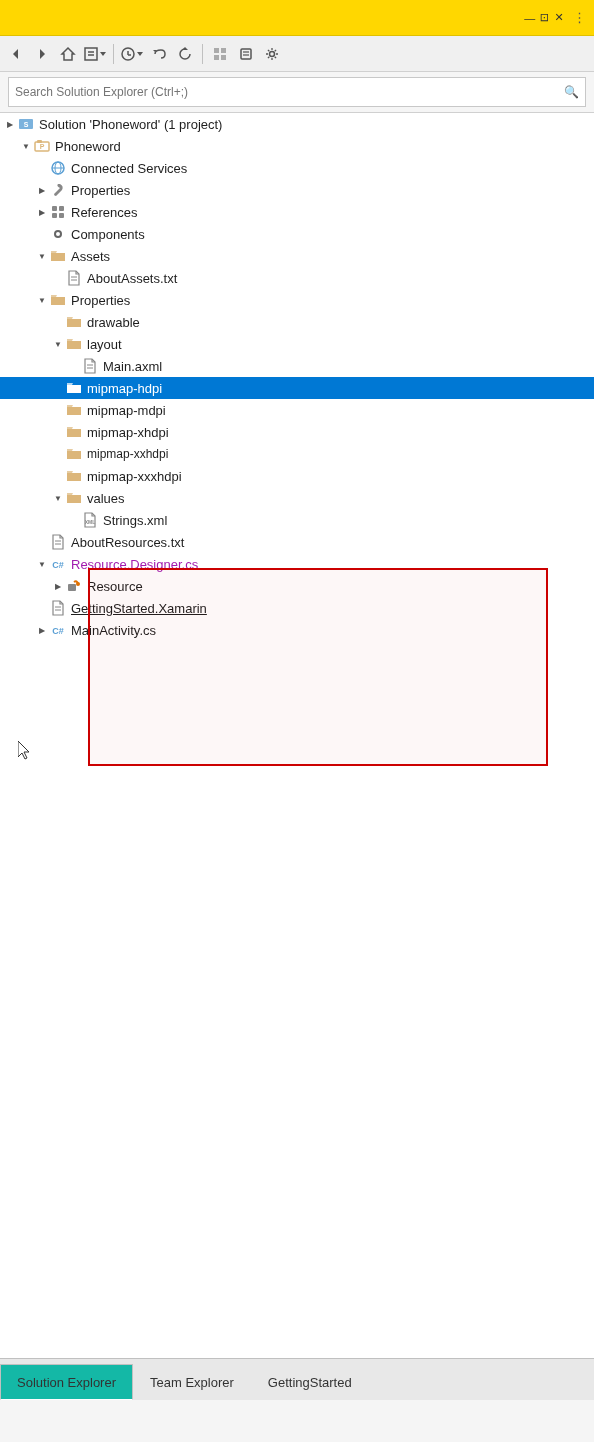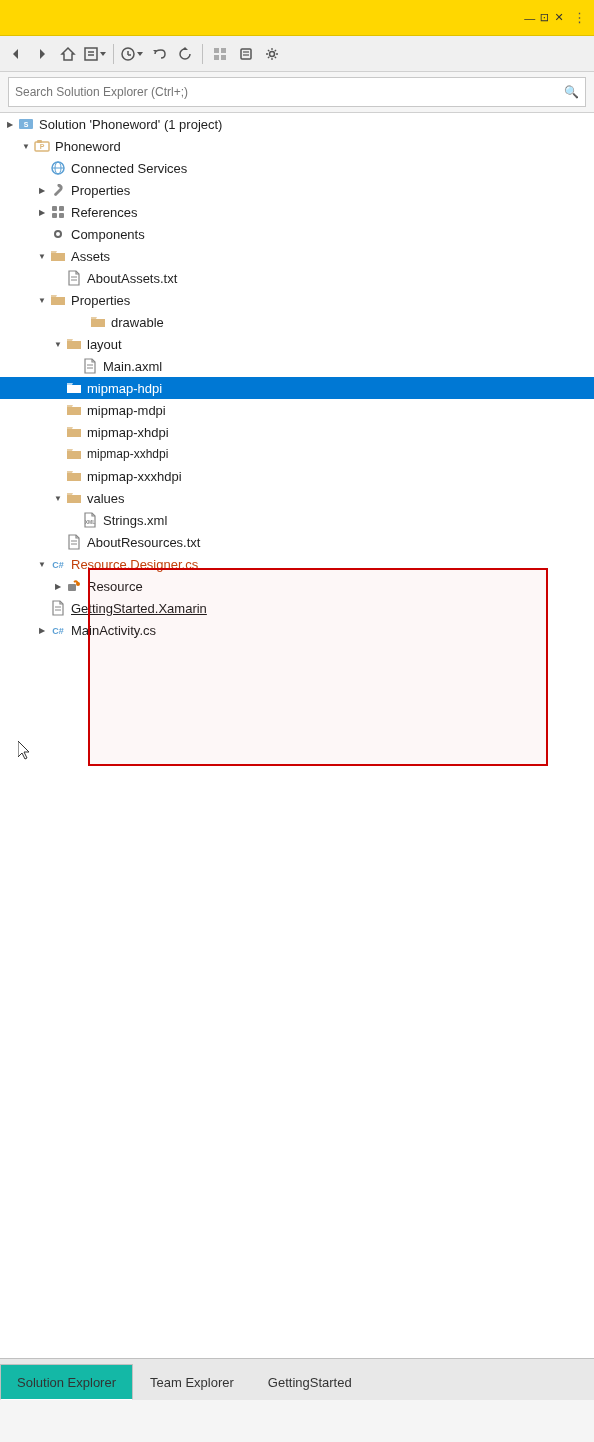--- a/index.html
+++ b/index.html
@@ -380,21 +380,21 @@
       <div class="tree-item" style="padding-left: 36px;">
         <span class="expand-arrow" style="width:12px;height:16px;display:inline-flex;align-items:center;justify-content:center;font-size:8px;color:#555;flex-shrink:0;margin-right:2px;">▼</span>
         <span style="margin-right:5px;display:inline-flex;align-items:center;">
           <svg width="16" height="16" viewBox="0 0 16 16" style="flex-shrink:0">
         <path d="M1 5 L1 13 L15 13 L15 5 Z" fill="#dcb67a"></path>
         <path d="M1 5 L6 5 L7 3 L1 3 Z" fill="#dcb67a" opacity="0.7"></path>
       </svg>
         </span>
         <span style="color:#1e1e1e;font-size:13px;">Properties</span>
       </div>
-      <div class="tree-item" style="padding-left: 76px;">
+      <div class="tree-item" style="padding-left: 52px;">
         <span style="width:12px;height:16px;display:inline-flex;flex-shrink:0;margin-right:2px;"></span>
         <span style="margin-right:5px;display:inline-flex;align-items:center;">
           <svg width="16" height="16" viewBox="0 0 16 16" style="flex-shrink:0">
         <path d="M1 5 L1 13 L15 13 L15 5 Z" fill="#dcb67a"></path>
         <path d="M1 5 L6 5 L7 3 L1 3 Z" fill="#dcb67a" opacity="0.7"></path>
       </svg>
         </span>
         <span style="color:#1e1e1e;font-size:13px;">drawable</span>
       </div>
       <div class="tree-item" style="padding-left: 52px;">
@@ -483,40 +483,40 @@
         <span style="width:12px;height:16px;display:inline-flex;flex-shrink:0;margin-right:2px;"></span>
         <span style="margin-right:5px;display:inline-flex;align-items:center;">
           <svg width="16" height="16" viewBox="0 0 16 16" style="flex-shrink:0">
         <path d="M3 1 L10 1 L13 4 L13 15 L3 15 Z" fill="none" stroke="#888" stroke-width="1.2"></path>
         <path d="M10 1 L10 4 L13 4" fill="none" stroke="#888" stroke-width="1.2"></path>
         <text x="8" y="12" text-anchor="middle" font-size="5" fill="#888" font-weight="bold">XML</text>
       </svg>
         </span>
         <span style="color:#1e1e1e;font-size:13px;">Strings.xml</span>
       </div>
-      <div class="tree-item" style="padding-left: 52px;">
+      <div class="tree-item" style="padding-left: 36px;">
         <span style="width:12px;height:16px;display:inline-flex;flex-shrink:0;margin-right:2px;"></span>
         <span style="margin-right:5px;display:inline-flex;align-items:center;">
           <svg width="16" height="16" viewBox="0 0 16 16" style="flex-shrink:0">
         <path d="M3 1 L10 1 L13 4 L13 15 L3 15 Z" fill="none" stroke="#888" stroke-width="1.2"></path>
         <path d="M10 1 L10 4 L13 4" fill="none" stroke="#888" stroke-width="1.2"></path>
         <line x1="5" y1="7" x2="11" y2="7" stroke="#888" stroke-width="1"></line>
         <line x1="5" y1="10" x2="11" y2="10" stroke="#888" stroke-width="1"></line>
       </svg>
         </span>
         <span style="color:#1e1e1e;font-size:13px;">AboutResources.txt</span>
       </div>
       <div class="tree-item" style="padding-left: 36px;">
         <span class="expand-arrow" style="width:12px;height:16px;display:inline-flex;align-items:center;justify-content:center;font-size:8px;color:#555;flex-shrink:0;margin-right:2px;">▼</span>
         <span style="margin-right:5px;display:inline-flex;align-items:center;">
           <svg width="16" height="16" viewBox="0 0 16 16" style="flex-shrink:0">
         <text x="8" y="12" text-anchor="middle" font-size="9" font-weight="bold" fill="#5a9fd4">C#</text>
       </svg>
         </span>
-        <span style="color:#c2410c;font-size:13px;">Resource.Designer.cs</span>
+        <span style="color:#a21caf;font-size:13px;">Resource.Designer.cs</span>
       </div>
       <div class="tree-item" style="padding-left: 52px;">
         <span class="expand-arrow" style="width:12px;height:16px;display:inline-flex;align-items:center;justify-content:center;font-size:8px;color:#555;flex-shrink:0;margin-right:2px;">▶</span>
         <span style="margin-right:5px;display:inline-flex;align-items:center;">
           <svg width="16" height="16" viewBox="0 0 16 16" style="flex-shrink:0">
         <rect x="2" y="6" width="8" height="7" rx="1" fill="#888"></rect>
         <path d="M8 4 Q11 2 12 6" fill="none" stroke="#e07000" stroke-width="2"></path>
         <circle cx="12" cy="6" r="2" fill="#e07000"></circle>
       </svg>
         </span>

